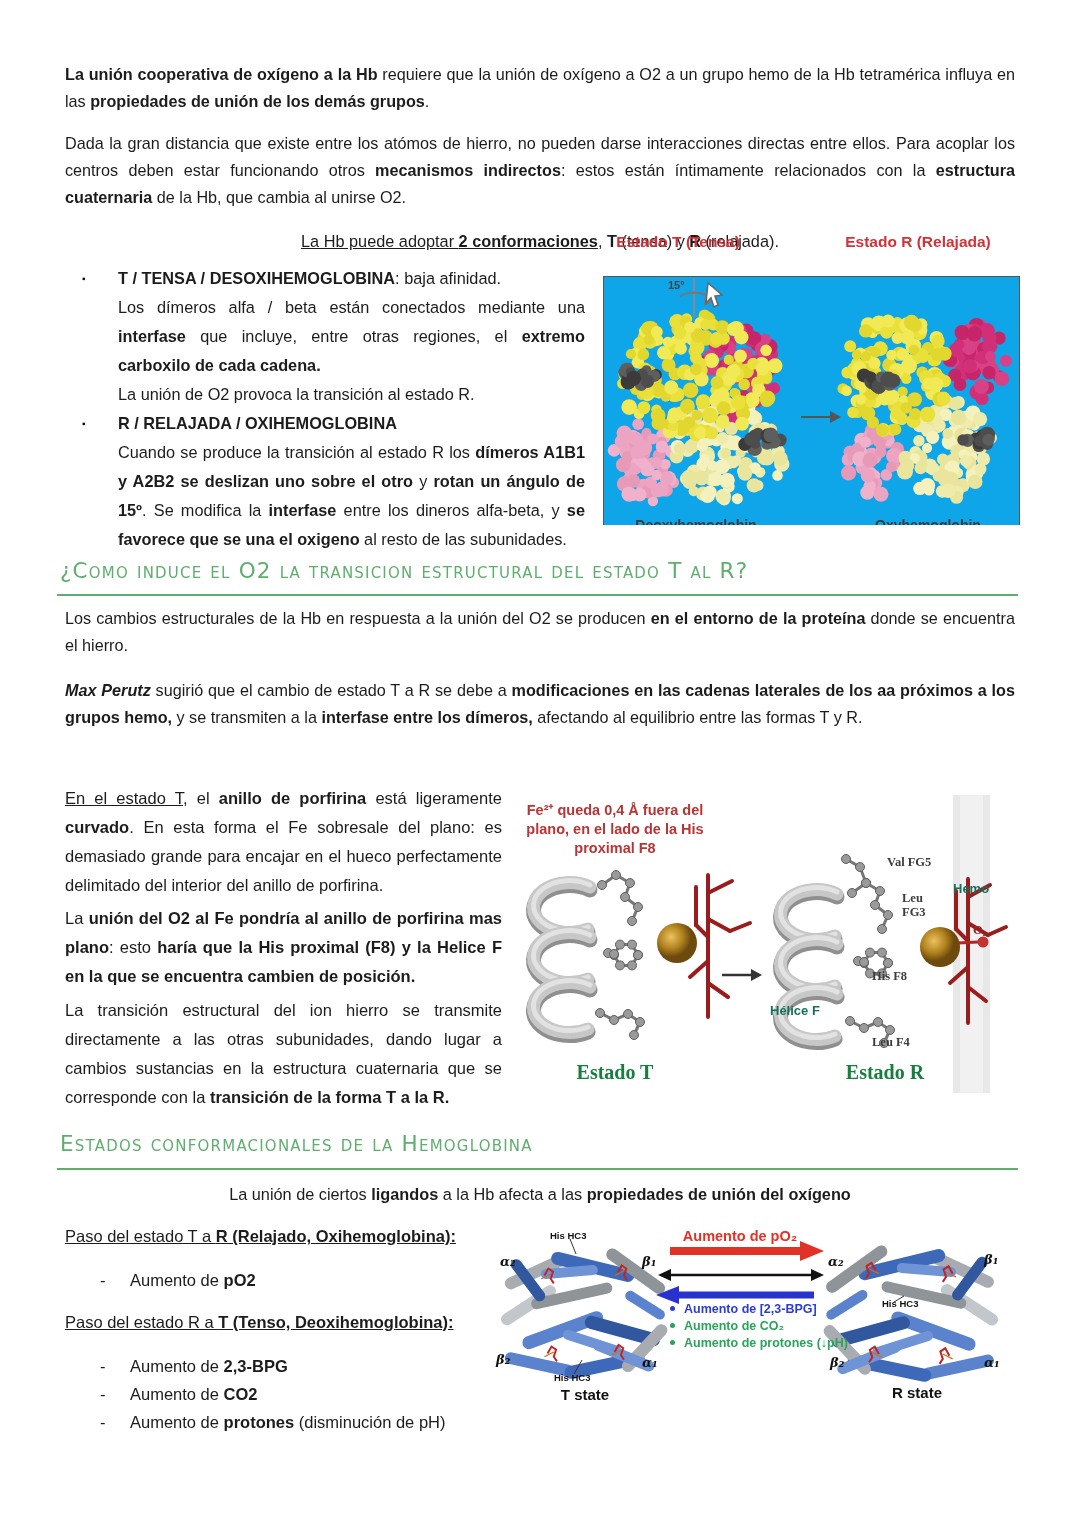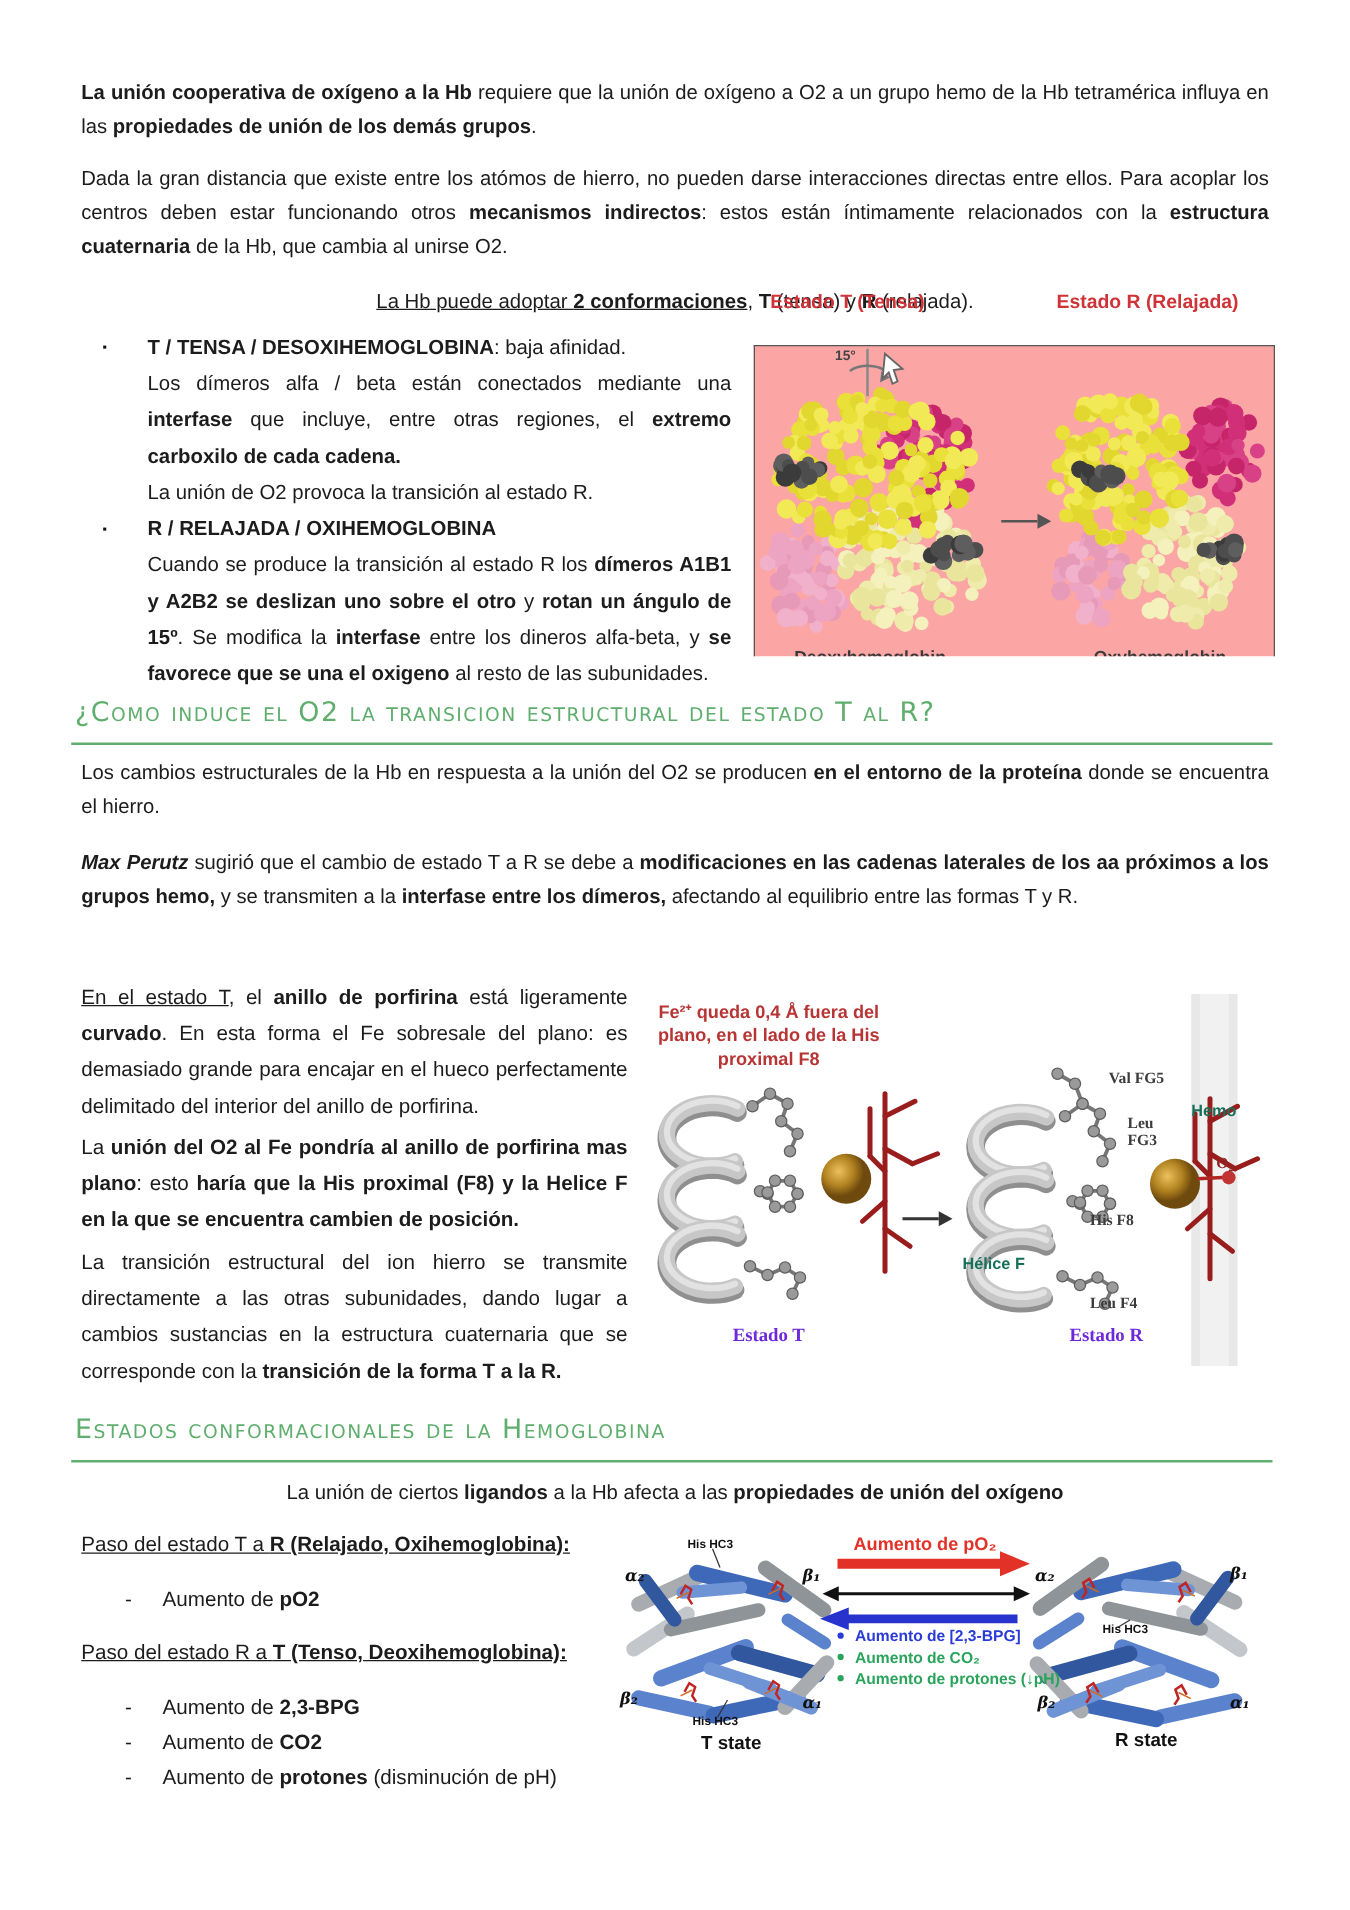--- a/index.html
+++ b/index.html
@@ -11,28 +11,28 @@
   .single{font-size:16.3px;line-height:24px;text-align:center;}
   .rb{font-weight:bold;} .ri{font-style:italic;} .ru{text-decoration:underline;}
   .bullet-row{display:flex;align-items:flex-start;}
   .bullet-marker{width:36px;font-size:10px;line-height:29px;color:#111;flex:none;}
   .bullet-text{flex:1;font-size:16.3px;line-height:29px;text-align:justify;}
   .gh{font-family:"DejaVu Sans",sans-serif;font-variant:small-caps;font-size:21.5px;
       letter-spacing:1.2px;color:#5fae6e;}
   .grule{border-top:2px solid #5fae6e;height:0;}
   .figtitle{color:#cf3338;font-weight:bold;font-size:15.5px;text-align:center;}
   .figcap{text-align:center;font-weight:bold;font-size:14px;color:#3a3a3a;}
-  .fig1box{border:1.5px solid #555;border-bottom:none;overflow:hidden;background:#fca5a5;}
+  .fig1box{border:1.5px solid #555;border-bottom:none;overflow:hidden;background:#0ea5e9;}
   .rot{font-size:11px;font-weight:bold;color:#444;}
   .f2ann{color:#b73535;font-weight:bold;font-size:14.5px;line-height:19px;text-align:center;}
   .f2ann span{display:block;}
   .f2lab{font-family:"Liberation Serif",serif;font-weight:bold;font-size:12.5px;color:#3c3c3c;}
   .f2teal{font-family:Liberation Sans, sans-serif;font-weight:bold;font-size:13px;color:#17705a;}
   .f2o2{font-family:"Liberation Serif",serif;font-weight:bold;font-size:12.5px;color:#8c2626;}
-  .f2cap{font-family:"Liberation Serif",serif;font-weight:bold;font-size:15px;color:#6d28d9;text-align:center;}
+  .f2cap{font-family:"Liberation Serif",serif;font-weight:bold;font-size:20px;color:#15803d;text-align:center;}
   .dash-row{display:flex;font-size:16.5px;line-height:28px;}
   .dash-m{width:30px;flex:none;}
   .subhead{font-size:16.5px;line-height:24px;}
   .f3red{color:#e23127;font-weight:bold;font-size:14.5px;text-align:center;}
   .f3g{font-family:"DejaVu Serif",serif;font-style:italic;font-weight:bold;font-size:13px;color:#111;}
   .f3his{font-size:9.5px;font-weight:bold;color:#111;text-align:right;}
   .f3cap{font-weight:bold;font-size:15px;color:#111;text-align:center;}
   .f3brow{position:absolute;font-size:12.5px;font-weight:bold;white-space:nowrap;}
   .f3dot{display:inline-block;width:5px;height:5px;border-radius:50%;background:currentColor;
          margin-right:9px;vertical-align:2px;}

